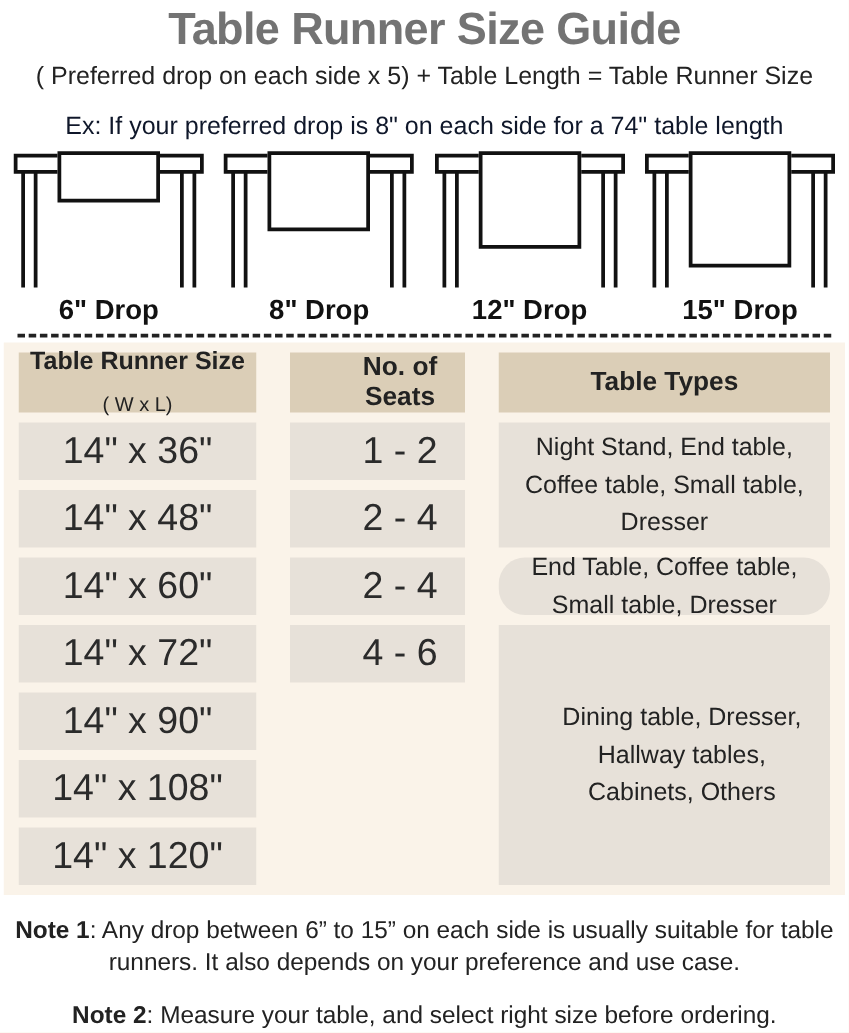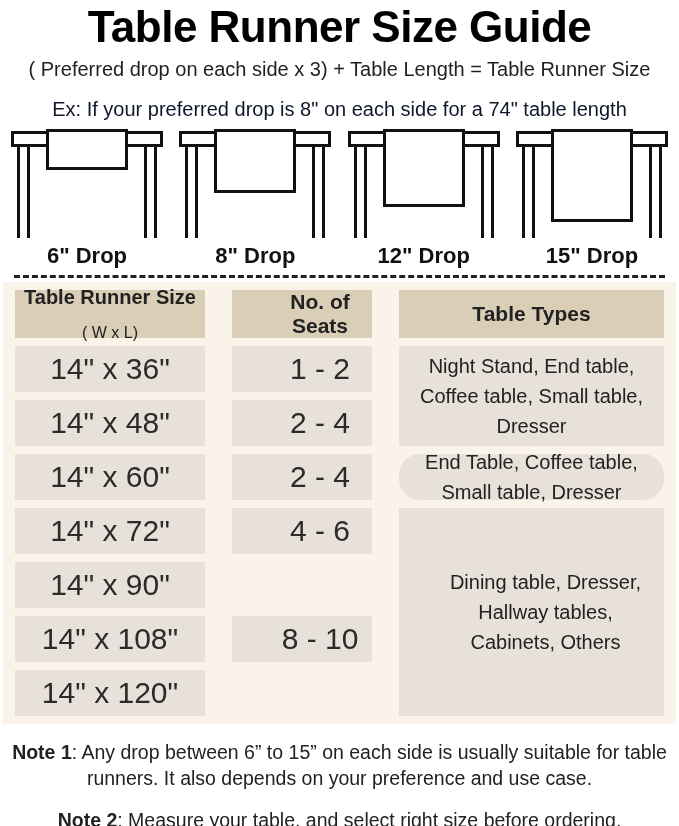--- a/index.html
+++ b/index.html
@@ -5,21 +5,21 @@
   html,body { margin:0; padding:0; }
   body {
     width:679px; height:826px; background:#ffffff; overflow:hidden;
     font-family:"Liberation Sans", sans-serif; color:#1d1d1f;
   }
   .page { width:679px; height:826px; position:relative; }
 
   
   .title {
     margin:2px 0 6px; text-align:center;
-    font-size:44px; font-weight:700; letter-spacing:-0.5px; color:#000000;
+    font-size:36px; font-weight:700; letter-spacing:-0.5px; color:#737373;
   }
   .formula { margin:0 0 6px; text-align:center; font-size:20px; color:#222; }
   .example { margin:17px 0 5px; text-align:center; font-size:20px; color:#0f172a; }
 
   
   .diagram-row { display:flex; justify-content:space-between; padding:0 11px; margin-top:8px; }
   .diagram { position:relative; width:152px; height:112px; }
   .tabletop {
     position:absolute; left:0; right:0; top:2px; height:16px;
     background:#fff; border:3px solid #111; box-sizing:border-box;
@@ -73,21 +73,21 @@
   .notes { margin-top:10px; padding:0 2px; text-align:center; font-size:19.5px; line-height:1.33; color:#222; }
   .notes p { margin:16px 0 4px; }
   .notes b { font-weight:700; }
 </style>
 </head>
 <body>
 
 <div class="page">
 
   <h1 class="title">Table Runner Size Guide</h1>
-  <p class="formula">( Preferred drop on each side x 3) + Table Length = Table Runner Size</p>
+  <p class="formula">( Preferred drop on each side x 5) + Table Length = Table Runner Size</p>
   <p class="example">Ex: If your preferred drop is 8" on each side for a 74" table length</p>
 
   <div class="diagram-row">
     <div class="diagram d1">
       <div class="tabletop"></div>
       <div class="leg l1"></div>
       <div class="leg l2"></div>
       <div class="leg r1"></div>
       <div class="leg r2"></div>
       <div class="runner"></div>
@@ -141,21 +141,20 @@
     <div class="cell body-cell size-cell c1 r4">14" x 60"</div>
     <div class="cell body-cell size-cell c1 r5">14" x 72"</div>
     <div class="cell body-cell size-cell c1 r6">14" x 90"</div>
     <div class="cell body-cell size-cell c1 r7">14" x 108"</div>
     <div class="cell body-cell size-cell c1 r8">14" x 120"</div>
 
     <div class="cell body-cell seats-cell c2 r2">1 - 2</div>
     <div class="cell body-cell seats-cell c2 r3">2 - 4</div>
     <div class="cell body-cell seats-cell c2 r4">2 - 4</div>
     <div class="cell body-cell seats-cell c2 r5">4 - 6</div>
-    <div class="cell body-cell seats-cell c2 r7">8 - 10</div>
 
     <div class="cell body-cell types-cell c3 tg1">
       <span>Night Stand, End table, Coffee table, Small table, Dresser</span>
     </div>
     <div class="cell body-cell types-cell c3 tg2">
       <span>End Table, Coffee table, Small table, Dresser</span>
     </div>
     <div class="cell body-cell types-cell c3 tg3">
       <span>Dining table, Dresser, Hallway tables, Cabinets, Others</span>
     </div>

